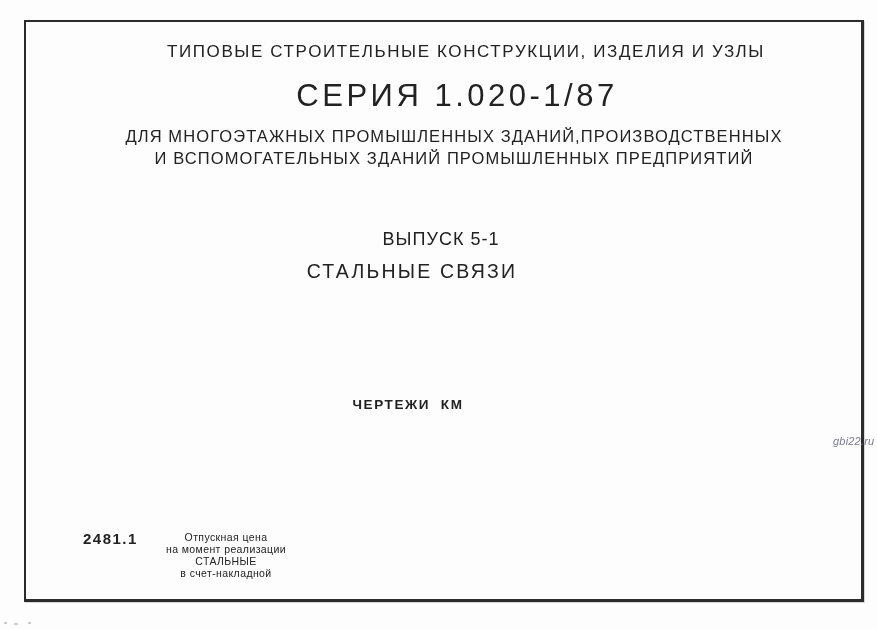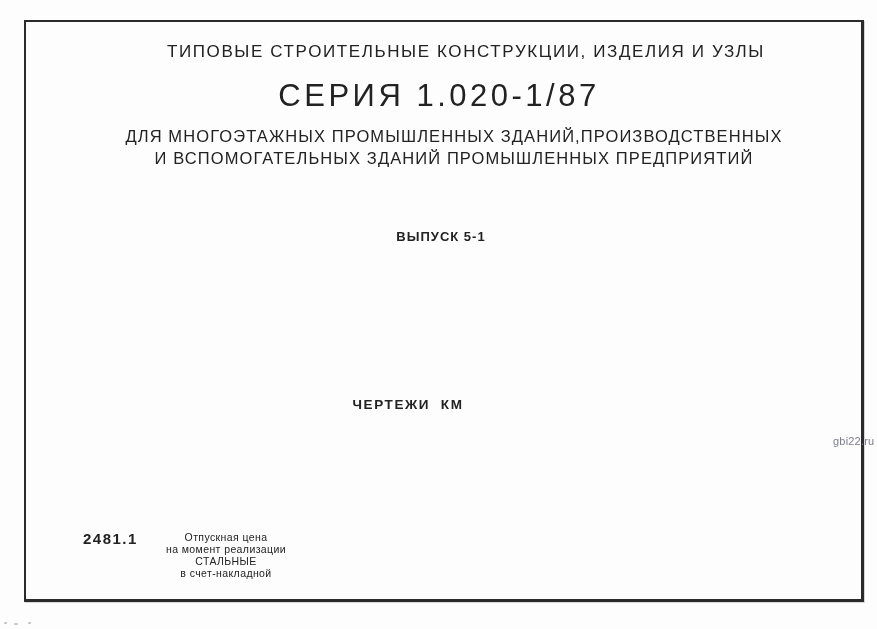--- a/index.html
+++ b/index.html
@@ -22,46 +22,46 @@
     border:2px solid var(--border);
     border-right-width:3px;border-bottom-width:3px;
     box-shadow:1px 1px 0 rgba(0,0,0,0.15);
   }
   .t{position:absolute;white-space:nowrap;color:var(--ink);}
   .cx{transform:translateX(-50%);}
   .header{
     left:466px;top:42px;font-size:17px;letter-spacing:1.6px;
   }
   .series{
-    left:439px;top:78px;font-size:31px;letter-spacing:3.5px;
+    left:457px;top:78px;font-size:31px;letter-spacing:3.5px;
   }
   .desc{
     left:454px;top:126px;font-size:16.5px;line-height:21.5px;
     letter-spacing:1.1px;text-align:center;
   }
   .issue{
-    left:441px;top:229px;font-size:13px;letter-spacing:1px;font-weight:bold;
+    left:441px;top:229px;font-size:18px;letter-spacing:1px;font-weight:normal;
   }
   .subject{
     left:412px;top:260px;font-size:19.5px;letter-spacing:2.2px;
   }
   .drawings{
     left:408px;top:397px;font-size:13.5px;letter-spacing:1.6px;
     font-weight:bold;white-space:pre;
   }
   .number{
     left:83px;top:530px;font-size:15px;font-weight:bold;letter-spacing:1.5px;
   }
   .price{
     left:226px;top:531px;font-size:10.5px;line-height:12px;
     font-weight:normal;text-align:center;letter-spacing:0.4px;
   }
   .watermark{
     left:833px;top:435px;font-size:11px;color:var(--watermark);
-    letter-spacing:0.2px;z-index:5;
+    letter-spacing:0.2px;z-index:5;font-style:italic;
   }
   .speck{position:absolute;background:#bfbfbf;border-radius:50%;}
   .s1{left:4px;top:622px;width:3px;height:2px;}
   .s2{left:14px;top:623px;width:4px;height:2px;}
   .s3{left:28px;top:622px;width:3px;height:2px;}
 </style>
 </head>
 <body>
 
 <div class="page">
@@ -72,20 +72,21 @@
 
   <div class="t series cx">СЕРИЯ 1.020-1/87</div>
 
   <div class="t desc cx">
     <div>ДЛЯ МНОГОЭТАЖНЫХ ПРОМЫШЛЕННЫХ ЗДАНИЙ,ПРОИЗВОДСТВЕННЫХ</div>
     <div>И ВСПОМОГАТЕЛЬНЫХ ЗДАНИЙ ПРОМЫШЛЕННЫХ ПРЕДПРИЯТИЙ</div>
   </div>
 
   <div class="t issue cx">ВЫПУСК 5-1</div>
 
+  <div class="t subject cx">СТАЛЬНЫЕ СВЯЗИ</div>
 
   <div class="t drawings cx">ЧЕРТЕЖИ  КМ</div>
 
   <div class="t number">2481.1</div>
 
   <div class="t price cx">
     <div>Отпускная цена</div>
     <div>на момент реализации</div>
     <div>СТАЛЬНЫЕ</div>
     <div>в счет-накладной</div>

